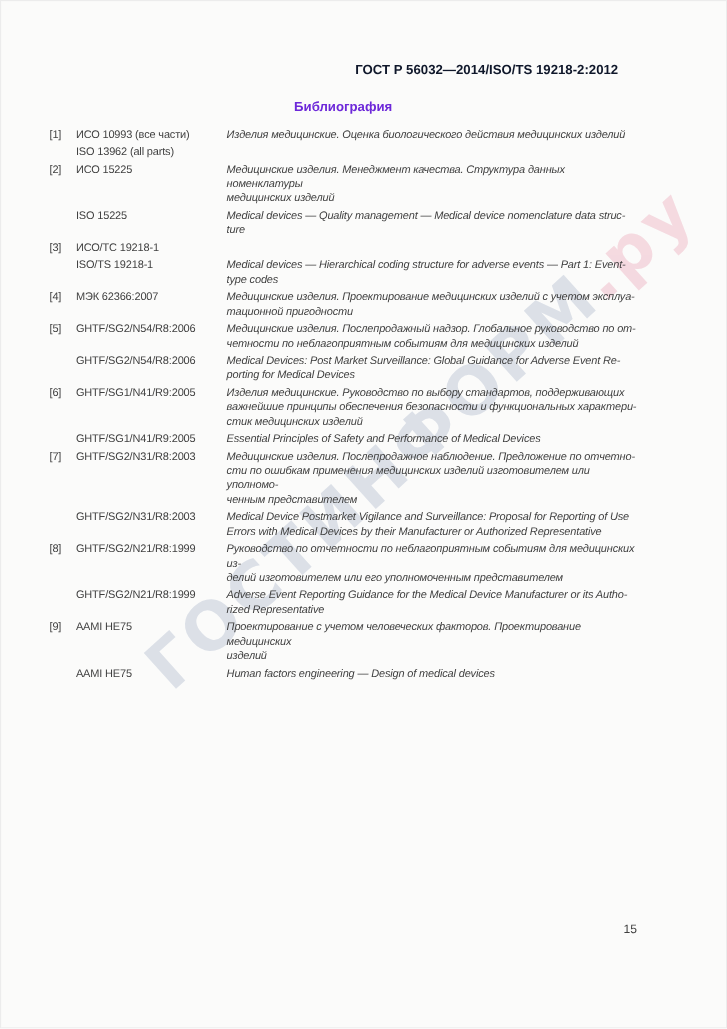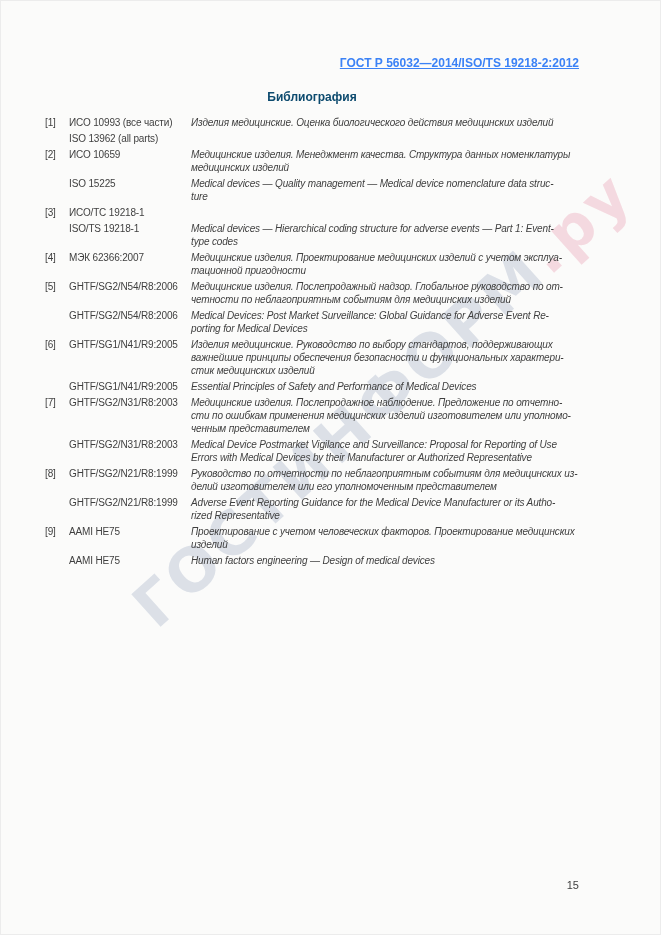--- a/index.html
+++ b/index.html
@@ -22,57 +22,55 @@
     font-weight:700;
     font-size:60px;
     letter-spacing:4px;
     white-space:nowrap;
     opacity:.55;
     z-index:0;
     pointer-events:none;
   }
   .doc-header{
     position:absolute;
-    top:55px;right:81px;
+    top:55px;right:98px;
     font-size:12px;font-weight:700;
-    color:#3b82f6;
+    color:#0f172a;
     z-index:1;
-    text-decoration:underline;
   }
   .doc-title{
     position:absolute;
     top:89px;left:44px;right:81px;
     text-align:center;
     font-size:12px;font-weight:700;
-    color:#0c4a6e;
+    color:#6d28d9;
     z-index:1;
   }
   .bib-list{
     position:absolute;
     top:115px;left:44px;right:81px;
     z-index:1;
   }
   .bib-row{
     display:flex;
     align-items:flex-start;
     margin-bottom:3px;
     font-size:10px;
     line-height:13px;
     letter-spacing:-0.15px;
   }
   .bib-ref{flex:none;width:24px;}
-  .bib-code{flex:none;width:122px;}
+  .bib-code{flex:none;width:137px;}
   .bib-desc{flex:1;white-space:pre-line;font-style:italic;}
   .page-number{
     position:absolute;
     top:838px;right:81px;
     font-size:11px;
     color:#3f3f3f;
     z-index:1;
-    margin-top:40px;
   }
 </style>
 </head>
 <body>
 
 <div class="page">
 
   <div class="watermark">
     <span style="color: rgb(195, 203, 217);">ГОСТИНФОРМ</span><span style="color: rgb(240, 191, 203);">.ру</span>
   </div>
@@ -86,21 +84,21 @@
     <span class="bib-ref">[1]</span>
     <span class="bib-code">ИСО 10993 (все части)</span>
     <span class="bib-desc">Изделия медицинские. Оценка биологического действия медицинских изделий</span>
   </div>
       <div class="bib-row">
     <span class="bib-ref"></span>
     <span class="bib-code">ISO 13962 (all parts)</span>
   </div>
       <div class="bib-row">
     <span class="bib-ref">[2]</span>
-    <span class="bib-code">ИСО 10659</span>
+    <span class="bib-code">ИСО 15225</span>
     <span class="bib-desc">Медицинские изделия. Менеджмент качества. Структура данных номенклатуры
 медицинских изделий</span>
   </div>
       <div class="bib-row">
     <span class="bib-ref"></span>
     <span class="bib-code">ISO 15225</span>
     <span class="bib-desc">Medical devices — Quality management — Medical device nomenclature data struc-
 ture</span>
   </div>
       <div class="bib-row">

